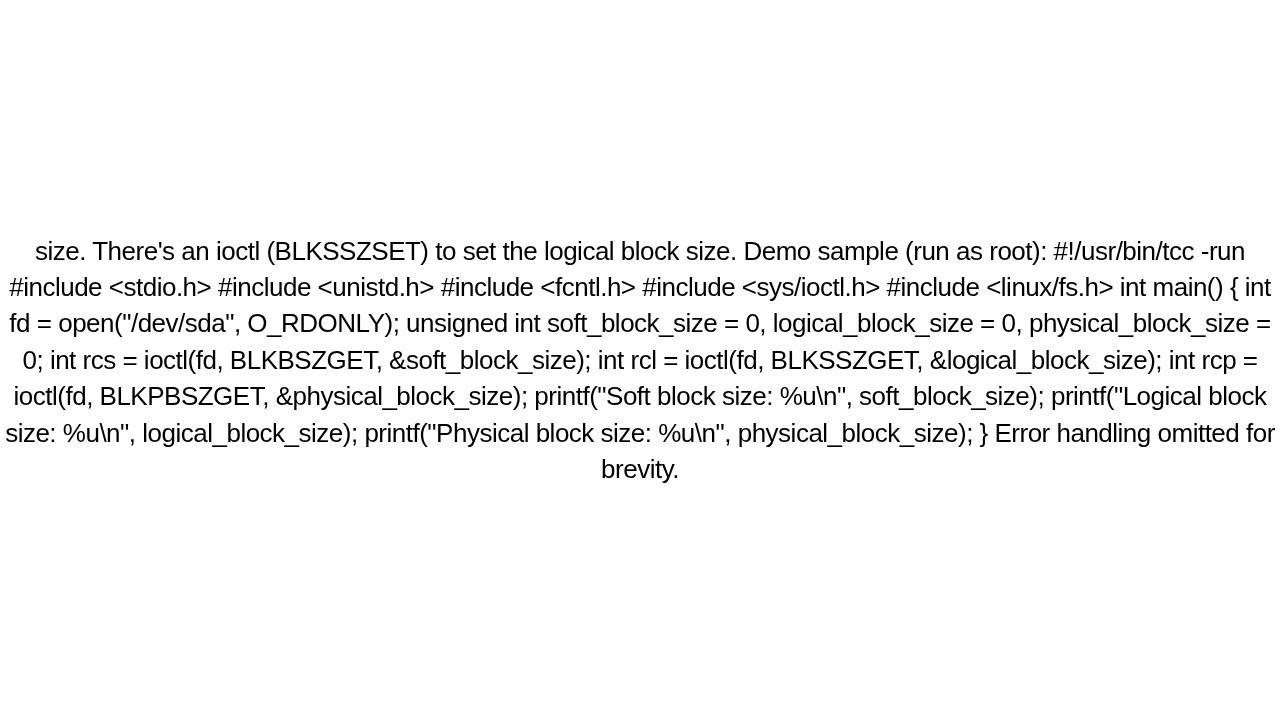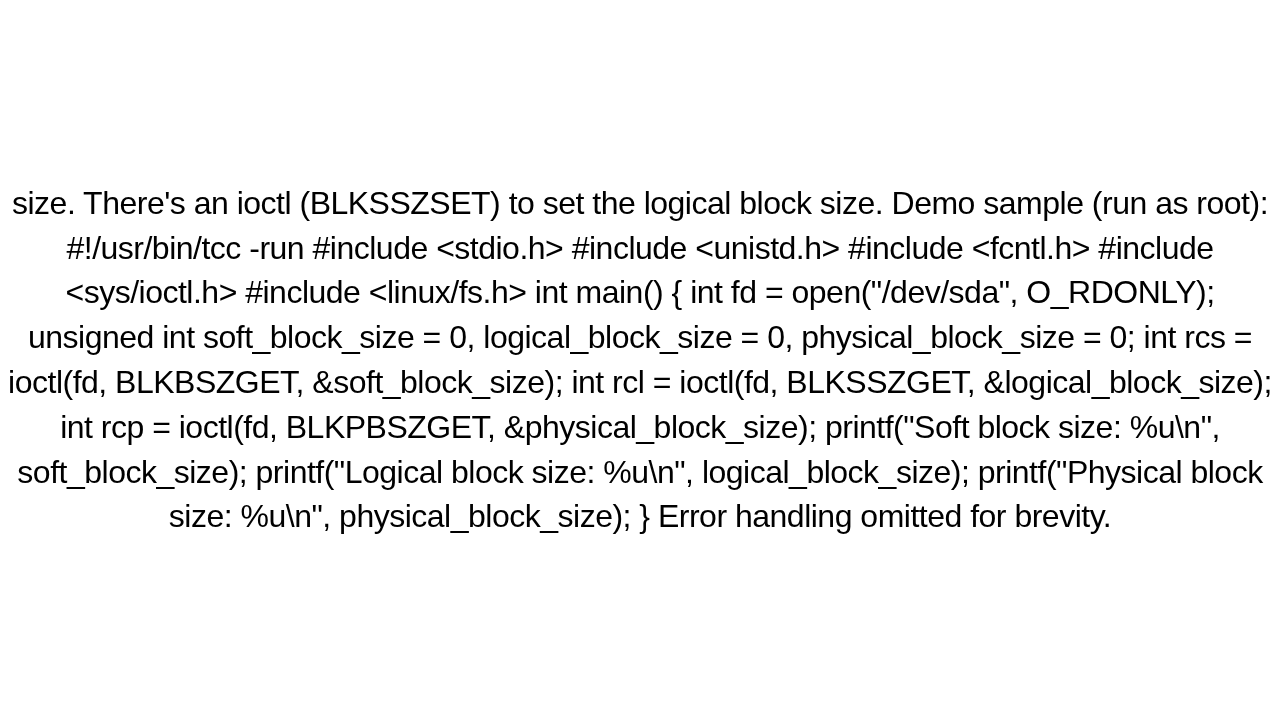--- a/index.html
+++ b/index.html
@@ -15,21 +15,21 @@
       color: #000000;
       display: flex;
       align-items: center;
       justify-content: center;
       overflow: hidden;
     }
     .content {
       width: 100%;
       padding: 0 4px;
       text-align: center;
-      font-size: 32px;
+      font-size: 26px;
       line-height: 1.4;
       font-weight: 400;
       letter-spacing: -0.5px;
     }
   </style>
 </head>
 <body>
 
 <div class="content">
   <span>size. There's an ioctl (BLKSSZSET) to set the logical block size. Demo sample (run as root): #!/usr/bin/tcc -run #include &lt;stdio.h&gt; #include &lt;unistd.h&gt; #include &lt;fcntl.h&gt; #include &lt;sys/ioctl.h&gt; #include &lt;linux/fs.h&gt;  int main() { int fd = open("/dev/sda", O_RDONLY);   unsigned int soft_block_size = 0, logical_block_size = 0, physical_block_size = 0;   int rcs = ioctl(fd, BLKBSZGET, &amp;soft_block_size);   int rcl = ioctl(fd, BLKSSZGET, &amp;logical_block_size);   int rcp = ioctl(fd, BLKPBSZGET, &amp;physical_block_size);   printf("Soft block size: %u\n", soft_block_size);   printf("Logical block size: %u\n", logical_block_size);   printf("Physical block size: %u\n", physical_block_size); }  Error handling omitted for brevity.</span>

